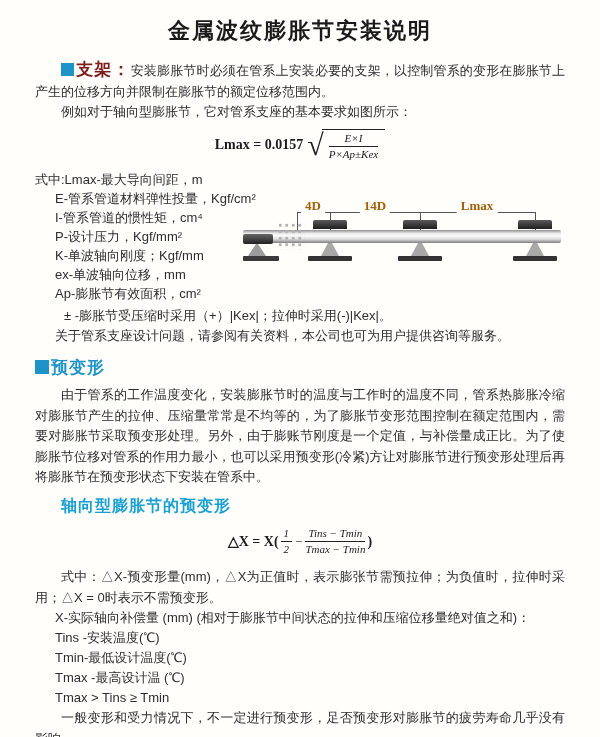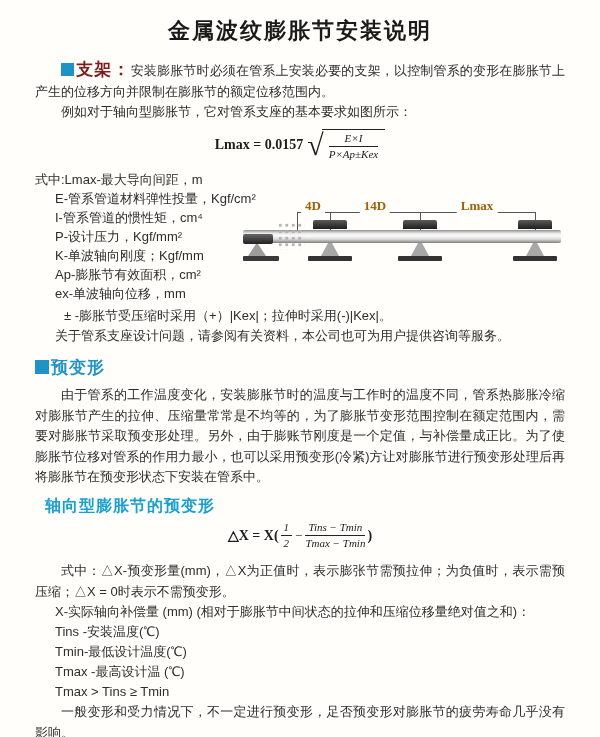--- a/index.html
+++ b/index.html
@@ -21,33 +21,33 @@
   .para { font-size:13px; line-height:20.5px; margin:0; text-align:justify; }
   .indent { text-indent:26px; }
 
   .sec-head { color:#7f1d1d; font-size:17px; font-weight:bold; letter-spacing:1px; }
   .blue-square { display:inline-block; width:13px; height:13px; background:#1d93c8; margin-right:2px; vertical-align:-1px; }
 
   h2.blue-h2 { margin:10px 0 6px; font-size:17px; font-weight:bold; color:#1d93c8; letter-spacing:1px; }
   h2.blue-h2 .blue-square { width:14px; height:14px; }
 
   h3.cyan-h3 { margin:8px 0 4px; font-size:16px; font-weight:bold; color:#17a0d4; letter-spacing:1px; }
-  h3.cyan-h3.h3-indent { margin-left:10px; }
+  h3.cyan-h3.h3-indent { margin-left:26px; }
 
   
   .formula { text-align:center; font-family:"Liberation Serif", serif; color:#1c1c1c; }
   .formula .flhs { font-weight:bold; font-size:14px; }
   .frac { display:inline-block; vertical-align:middle; text-align:center; font-style:italic; font-size:11px; line-height:1.25; padding:0 2px; }
   .frac .num { display:block; border-bottom:1px solid #222; padding:0 3px 1px; }
   .frac .den { display:block; padding-top:1px; }
   .sqrt { display:inline-flex; align-items:center; vertical-align:middle; }
   .sqrt .rad { font-size:30px; font-weight:400; line-height:26px; margin-right:-2px; font-style:normal; }
   .sqrt .sqrt-content { border-top:1.5px solid #222; padding:2px 5px 0 5px; }
   .formula1 { margin:6px 0 8px; }
-  .formula2 { margin:4px 0 10px; }
+  .formula2 { margin:10px 0 10px; }
   .fop { font-size:13px; vertical-align:middle; padding:0 1px; }
 
   
   .vars-region { position:relative; margin-top:2px; height:136px; }
   .var-line { font-size:13px; line-height:19px; white-space:nowrap; }
   .vind { margin-left:20px; }
   .note-line { font-size:13px; line-height:20px; margin-left:20px; white-space:nowrap; }
 
   .diagram { position:absolute; left:208px; top:26px; width:324px; height:104px; }
   .dim-line { position:absolute; left:54px; top:16px; width:238px; border-top:1px solid #555; }
@@ -101,22 +101,22 @@
     </span>
   </div>
 
   <div class="vars-region">
     <div>
       <div class="var-line">式中:Lmax-最大导向间距，m</div>
       <div class="var-line vind">E-管系管道材料弹性投量，Kgf/cm²</div>
       <div class="var-line vind">I-管系管道的惯性矩，cm⁴</div>
       <div class="var-line vind">P-设计压力，Kgf/mm²</div>
       <div class="var-line vind">K-单波轴向刚度；Kgf/mm</div>
+      <div class="var-line vind">ex-单波轴向位移，mm</div>
       <div class="var-line vind">Ap-膨胀节有效面积，cm²</div>
-      <div class="var-line vind">ex-单波轴向位移，mm</div>
     </div>
 
     <div class="diagram">
       <div class="dim-line"></div>
       <div class="dim-tick" style="left:54px;"></div>
       <div class="dim-tick" style="left:87px;"></div>
       <div class="dim-tick" style="left:177px;"></div>
       <div class="dim-tick" style="left:292px;"></div>
       <span class="dim-label" style="left:70px;">4D</span>
       <span class="dim-label" style="left:132px;">14D</span>
@@ -158,21 +158,21 @@
   <h2 class="blue-h2"><span class="blue-square"></span><span>预变形</span></h2>
 
   <p class="para indent">由于管系的工作温度变化，安装膨胀节时的温度与工作时的温度不同，管系热膨胀冷缩对膨胀节产生的拉伸、压缩量常常是不均等的，为了膨胀节变形范围控制在额定范围内，需要对膨胀节采取预变形处理。另外，由于膨账节刚度是一个定值，与补偿量成正比。为了使膨胀节位移对管系的作用力最小，也可以采用预变形(冷紧)方让对膨胀节进行预变形处理后再将膨胀节在预变形状态下安装在管系中。</p>
 
   <h3 class="cyan-h3 h3-indent">轴向型膨胀节的预变形</h3>
 
   <div class="formula formula2">
     <span class="flhs">△X = X(</span><span class="frac"><span class="num">1</span><span class="den">2</span></span><span class="fop">−</span><span class="frac"><span class="num">Tins − Tmin</span><span class="den">Tmax − Tmin</span></span><span class="flhs">)</span>
   </div>
 
-  <p class="para indent">式中：△X-预变形量(mm)，△X为正值时，表示膨张节需预拉伸；为负值时，表示需预压缩；△X = 0时表示不需预变形。</p>
+  <p class="para indent">式中：△X-预变形量(mm)，△X为正值时，表示膨张节需预拉伸；为负值时，拉伸时采用；△X = 0时表示不需预变形。</p>
   <div class="note-line">X-实际轴向补偿量 (mm) (相对于膨胀节中间状态的拉伸和压缩位移量绝对值之和)：</div>
   <div class="note-line">Tins -安装温度(℃)</div>
   <div class="note-line">Tmin-最低设计温度(℃)</div>
   <div class="note-line">Tmax -最高设计温 (℃)</div>
   <div class="note-line">Tmax &gt; Tins ≥ Tmin</div>
   <p class="para indent">一般变形和受力情况下，不一定进行预变形，足否预变形对膨胀节的疲劳寿命几乎没有影响。</p>
 
 </div>
 
 </body></html>

